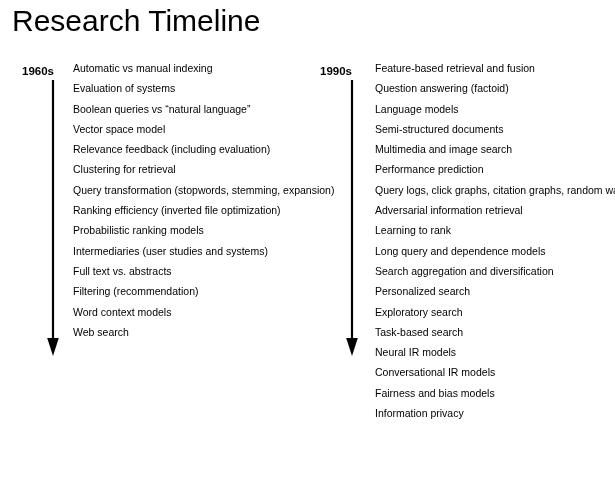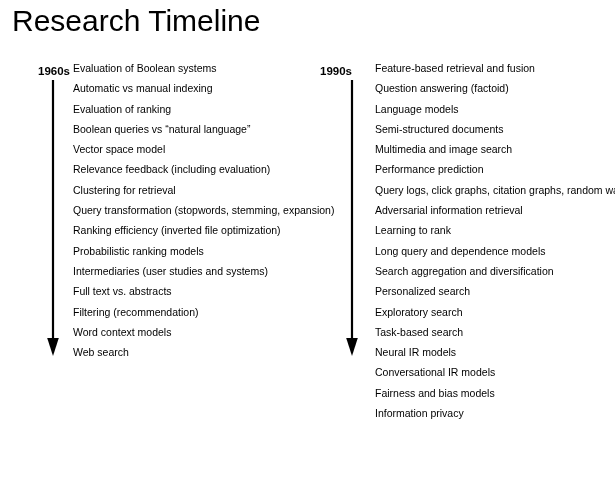--- a/index.html
+++ b/index.html
@@ -38,21 +38,21 @@
   .col-right { left: 320px; }
 
   .decade-label {
     position: absolute;
     top: 7px;
     font-size: 11.5px;
     font-weight: bold;
     color: #000000;
     white-space: nowrap;
   }
-  .col-left .decade-label { left: 20px; }
+  .col-left .decade-label { left: 4px; }
   .col-right .decade-label { left: 0px; }
 
   .arrow {
     position: absolute;
     top: 22px;
     width: 14px;
     height: 280px;
   }
   .col-left .arrow { left: 28px; }
   .col-right .arrow { left: 25px; }
@@ -78,23 +78,22 @@
 
   <div class="title">Research Timeline</div>
 
   <div class="column col-left">
     <div class="decade-label">1960s</div>
     <svg class="arrow" viewBox="0 0 14 280" xmlns="http://www.w3.org/2000/svg">
       <line x1="7" y1="0" x2="7" y2="262" stroke="#000000" stroke-width="2.2"></line>
       <polygon points="1.2,258 12.8,258 7,276" fill="#000000"></polygon>
     </svg>
     <div class="items">
-      <div class="item">Evaluation of Boolean systems</div>
       <div class="item">Automatic vs manual indexing</div>
-      <div class="item">Evaluation of ranking</div>
+      <div class="item">Evaluation of systems</div>
       <div class="item">Boolean queries vs “natural language”</div>
       <div class="item">Vector space model</div>
       <div class="item">Relevance feedback (including evaluation)</div>
       <div class="item">Clustering for retrieval</div>
       <div class="item">Query transformation (stopwords, stemming, expansion)</div>
       <div class="item">Ranking efficiency (inverted file optimization)</div>
       <div class="item">Probabilistic ranking models</div>
       <div class="item">Intermediaries (user studies and systems)</div>
       <div class="item">Full text vs. abstracts</div>
       <div class="item">Filtering (recommendation)</div>

